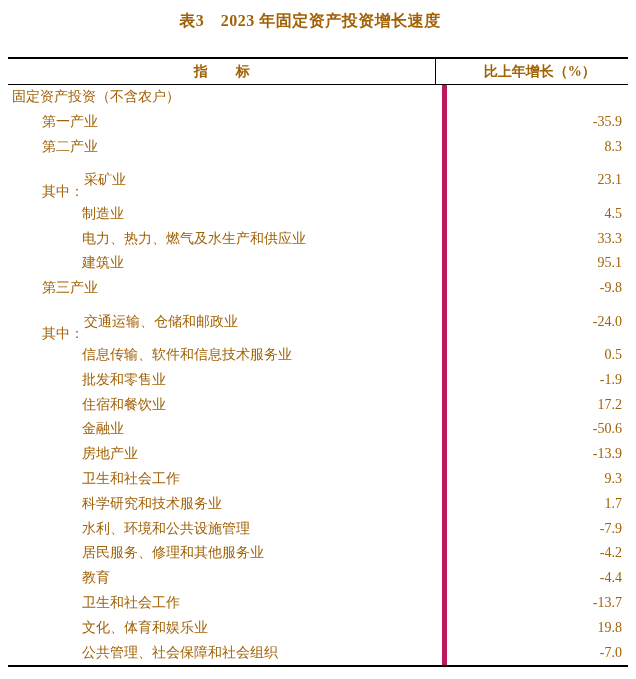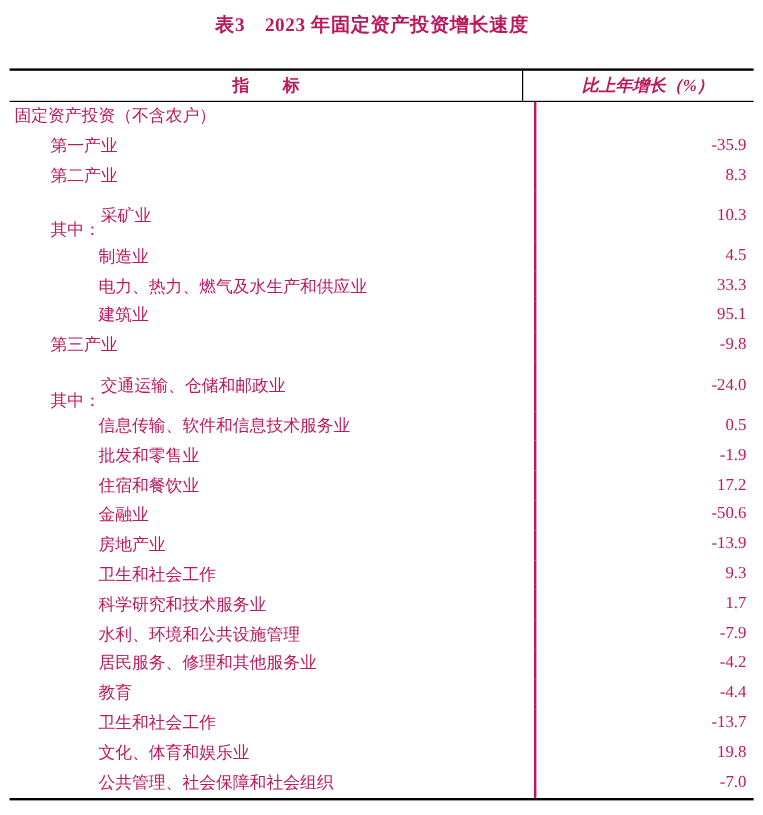--- a/index.html
+++ b/index.html
@@ -5,21 +5,21 @@
   html, body {
     margin: 0;
     padding: 0;
     background: #ffffff;
   }
   .page {
     position: relative;
     width: 636px;
     height: 679px;
     background: #ffffff;
-    color: #be185d;
+    color: #a16207;
     font-family: "Liberation Serif", "DejaVu Serif", serif;
     overflow: hidden;
   }
   .doc-title {
     position: absolute;
     top: 11px;
     left: 0;
     width: 620px;
     text-align: center;
     font-size: 16px;
@@ -50,40 +50,39 @@
     justify-content: center;
     box-sizing: border-box;
     white-space: pre;
   }
   .th-indicator {
     width: 439px;
     border-right: 1px solid #000;
   }
   .th-growth {
     width: 181px;
-    font-style: italic;
   }
   .tbody {
     display: flex;
     flex-direction: column;
     height: 580px;
   }
   .row {
     flex: 1 1 0;
     display: flex;
     font-size: 14px;
   }
   .cell {
     box-sizing: border-box;
     display: flex;
     align-items: center;
   }
   .cell.label {
     width: 439px;
-    border-right: 2px solid #be185d;
+    border-right: 5px solid #be185d;
     white-space: nowrap;
     overflow: hidden;
   }
   .cell.value {
     width: 181px;
     justify-content: flex-end;
     padding-right: 6px;
   }
   .indent-0 .cell.label { padding-left: 4px; }
   .indent-1 .cell.label { padding-left: 34px; }
@@ -123,21 +122,21 @@
             <span class="lbl">第二产业</span>
           </div>
     <div class="cell value">8.3</div>
   </div>
 
   <div class="row indent-1">
     <div class="cell label">
             <span class="prefix">其中：</span>
             <span class="lbl">采矿业</span>
           </div>
-    <div class="cell value">10.3</div>
+    <div class="cell value">23.1</div>
   </div>
 
   <div class="row indent-2">
     <div class="cell label">
             <span class="prefix"></span>
             <span class="lbl">制造业</span>
           </div>
     <div class="cell value">4.5</div>
   </div>
 

